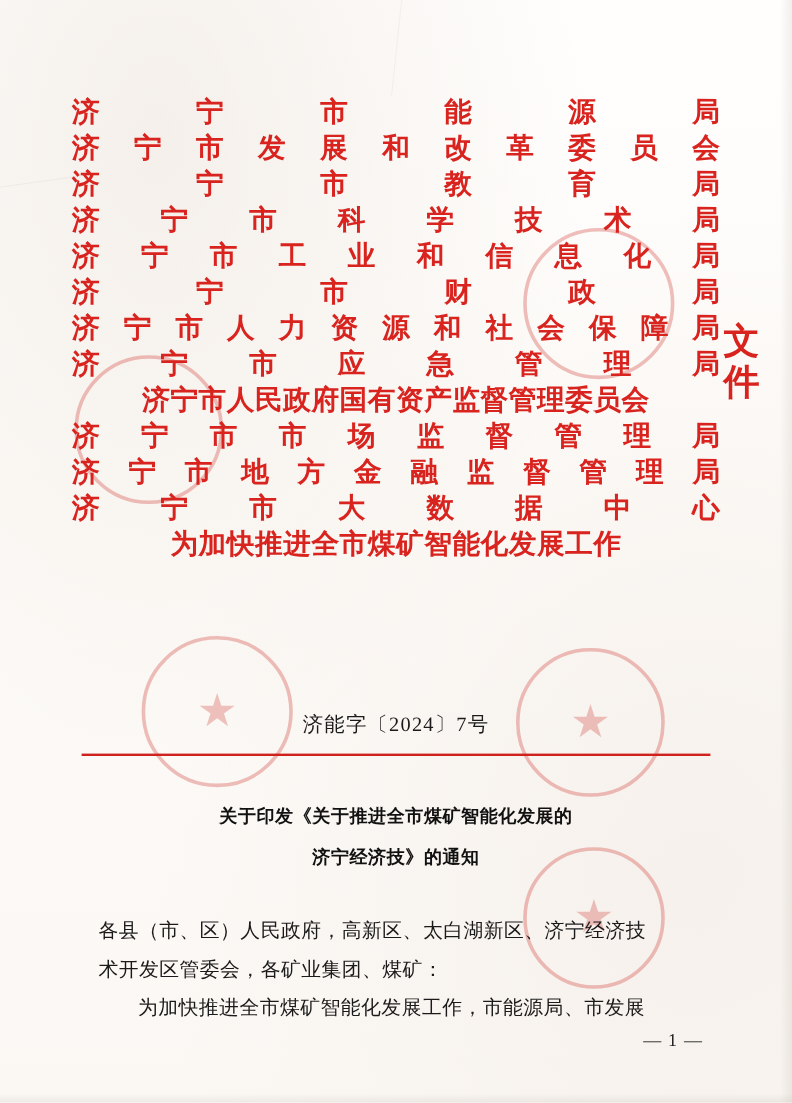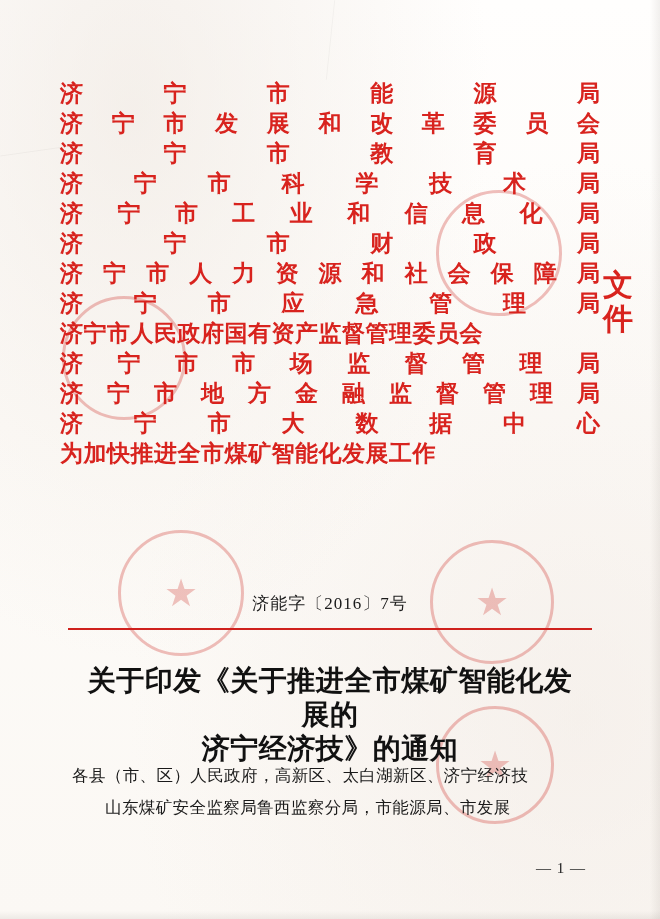--- a/index.html
+++ b/index.html
@@ -62,21 +62,21 @@
     font-size: 23px;
     letter-spacing: 0;
     white-space: nowrap;
   }
   .lh-row span {
     display: inline-block;
     flex: 0 0 auto;
   }
   
   .lh-row.tight {
-    justify-content: flex-start;
+    justify-content: center;
     letter-spacing: 0.5px;
   }
   .lh-row.tight span {
     letter-spacing: 0.5px;
   }
 
   
   #wenjian {
     position: absolute;
     right: 22px;
@@ -113,32 +113,32 @@
     background: #cf211d;
   }
 
   
   #title {
     position: absolute;
     top: 664px;
     left: 84px;
     right: 84px;
     text-align: center;
-    font-size: 28px;
+    font-size: 15px;
     font-weight: 700;
     line-height: 34px;
     color: #111;
     letter-spacing: 0.5px;
   }
 
   
   #body-text {
     position: absolute;
     top: 760px;
-    left: 72px;
+    left: 82px;
     right: 78px;
     font-size: 16.5px;
     line-height: 32px;
     color: #1a1a1a;
     letter-spacing: 0.4px;
   }
   #body-text p { margin: 0; }
   #body-text p.indent { text-indent: 2em; }
 
   
@@ -340,31 +340,32 @@
     <div class="lh-row tight">
       <span>为加快推进全市煤矿智能化发展工作</span>
     </div>
   </div>
 
   <div id="wenjian">
     <div>文</div>
     <div>件</div>
   </div>
 
-  <div id="doc-number">济能字〔2016〕7号</div>
+  <div id="doc-number">济能字〔2024〕7号</div>
 
   <div id="red-rule"></div>
 
   <div id="title">
     <div>关于印发《关于推进全市煤矿智能化发展的</div>
     <div>济宁经济技》的通知</div>
   </div>
 
   <div id="body-text">
     <p>各县（市、区）人民政府，高新区、太白湖新区、济宁经济技</p>
-    <p class="indent">山东煤矿安全监察局鲁西监察分局，市能源局、市发展</p>
+    <p>术开发区管委会，各矿业集团、煤矿：</p>
+    <p class="indent">为加快推进全市煤矿智能化发展工作，市能源局、市发展</p>
   </div>
 
   <div id="page-number">— 1 —</div>
 
   <div id="edge-shade"></div>
   <div id="edge-shade-bottom"></div>
 </div>
 
 </body></html>

